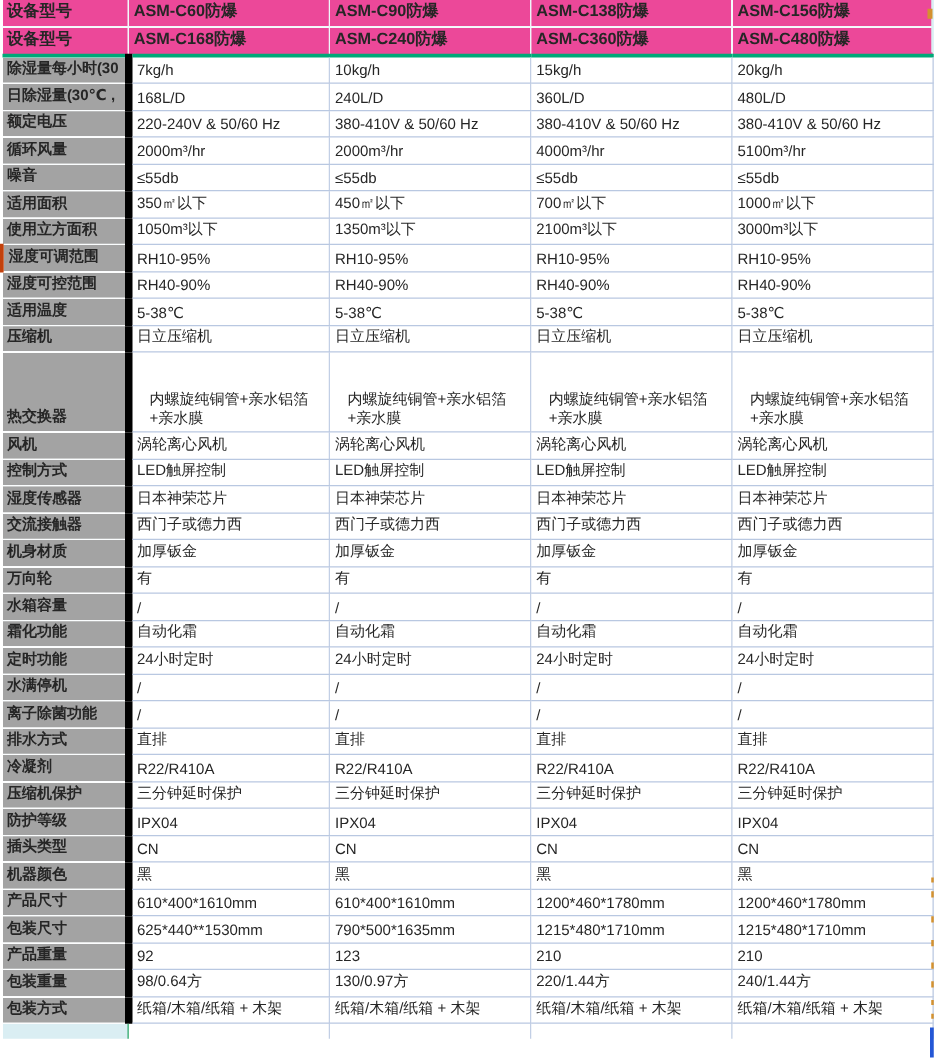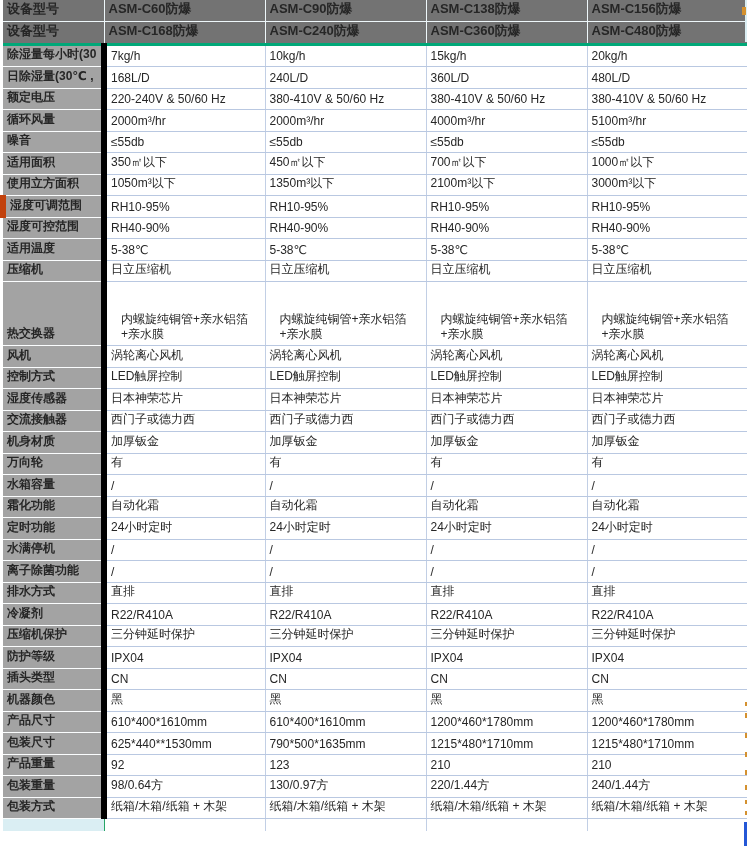--- a/index.html
+++ b/index.html
@@ -9,39 +9,39 @@
   }
   table{border-collapse:collapse;table-layout:fixed;width:745px;position:absolute;left:0;top:0;}
   th,td{
     padding:0 2px 3px 4px;vertical-align:bottom;text-align:left;
     font-size:12px;color:#262626;font-weight:normal;
     overflow:hidden;white-space:nowrap;
   }
   
   tr.hrow{height:21px;}
   tr.hrow th,tr.hrow td{
-    background:#737373;font-weight:bold;font-size:13px;
+    background:#ec4899;font-weight:bold;font-size:13px;
     border-right:1px solid #eef7fa;border-bottom:1px solid #eef7fa;
   }
   tr.hrow2 th,tr.hrow2 td{border-bottom:3px solid #00a878;}
   
   tr.drow{height:21.5px;}
   tr.drow th{
     background:#a3a3a3;font-weight:bold;
     border-bottom:1px solid #fbfdfe;border-right:0;
   }
   tr.drow td{
     background:#ffffff;
     border-bottom:1px solid #b9c8e1;border-right:1px solid #c2cfe5;
   }
   tr.drow td:last-child{border-right:1px solid #b9c8e1;}
   tr.drow td.v0{border-left:6px solid #000000;}
   tr.tall{height:64px;}
   tr.tall td{white-space:normal;word-break:break-all;line-height:15px;padding-left:14px;}
-  tr.green-left th{border-left:6px solid #c2410c;margin-left:28px;}
+  tr.green-left th{border-left:3px solid #c2410c;margin-left:28px;}
   tr.partial{height:12px;}
   tr.partial th{background:#daeef3;border-bottom:0;}
   tr.partial td{background:#fff;border-bottom:0;border-right:1px solid #c2cfe5;}
   tr.partial td:last-child{border-right:1px solid #b9c8e1;}
   tr.partial td.v0{border-left:1px solid #27a567;}
   
   .right-sliver-header{position:absolute;left:745px;top:0;width:2px;height:42px;background:#daeef3;}
   .artifact{position:absolute;}
 </style>
 </head>

